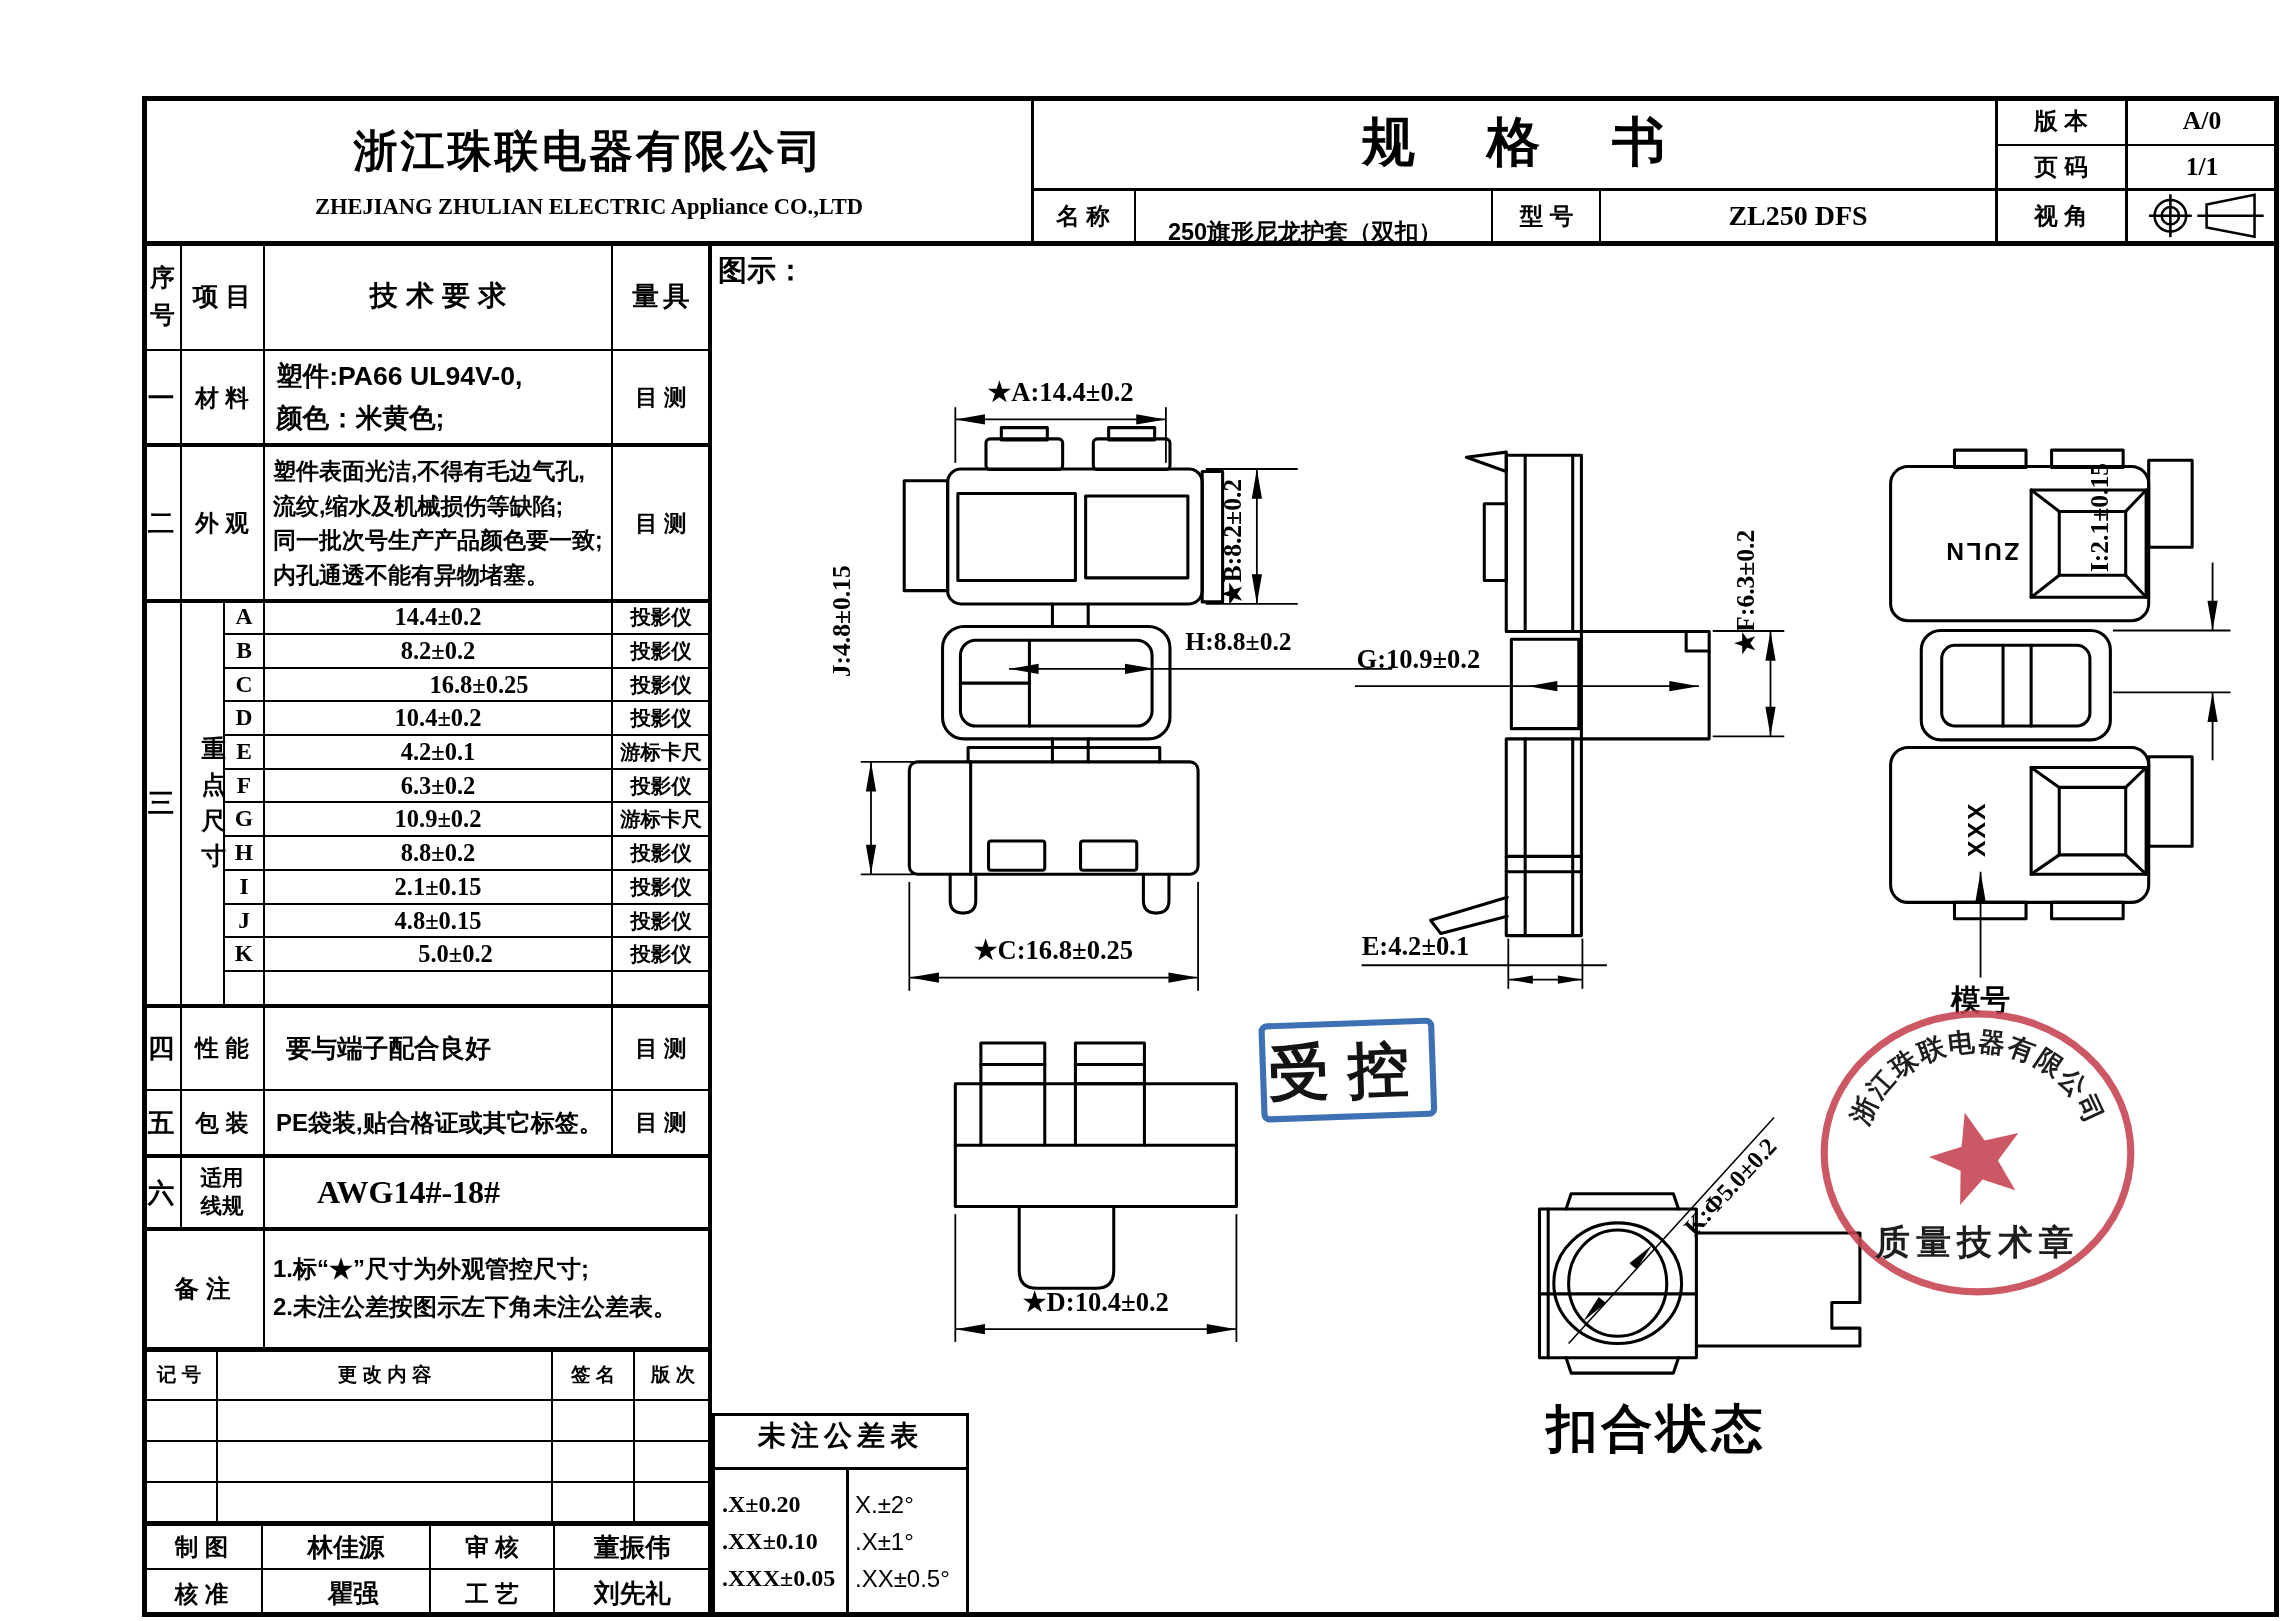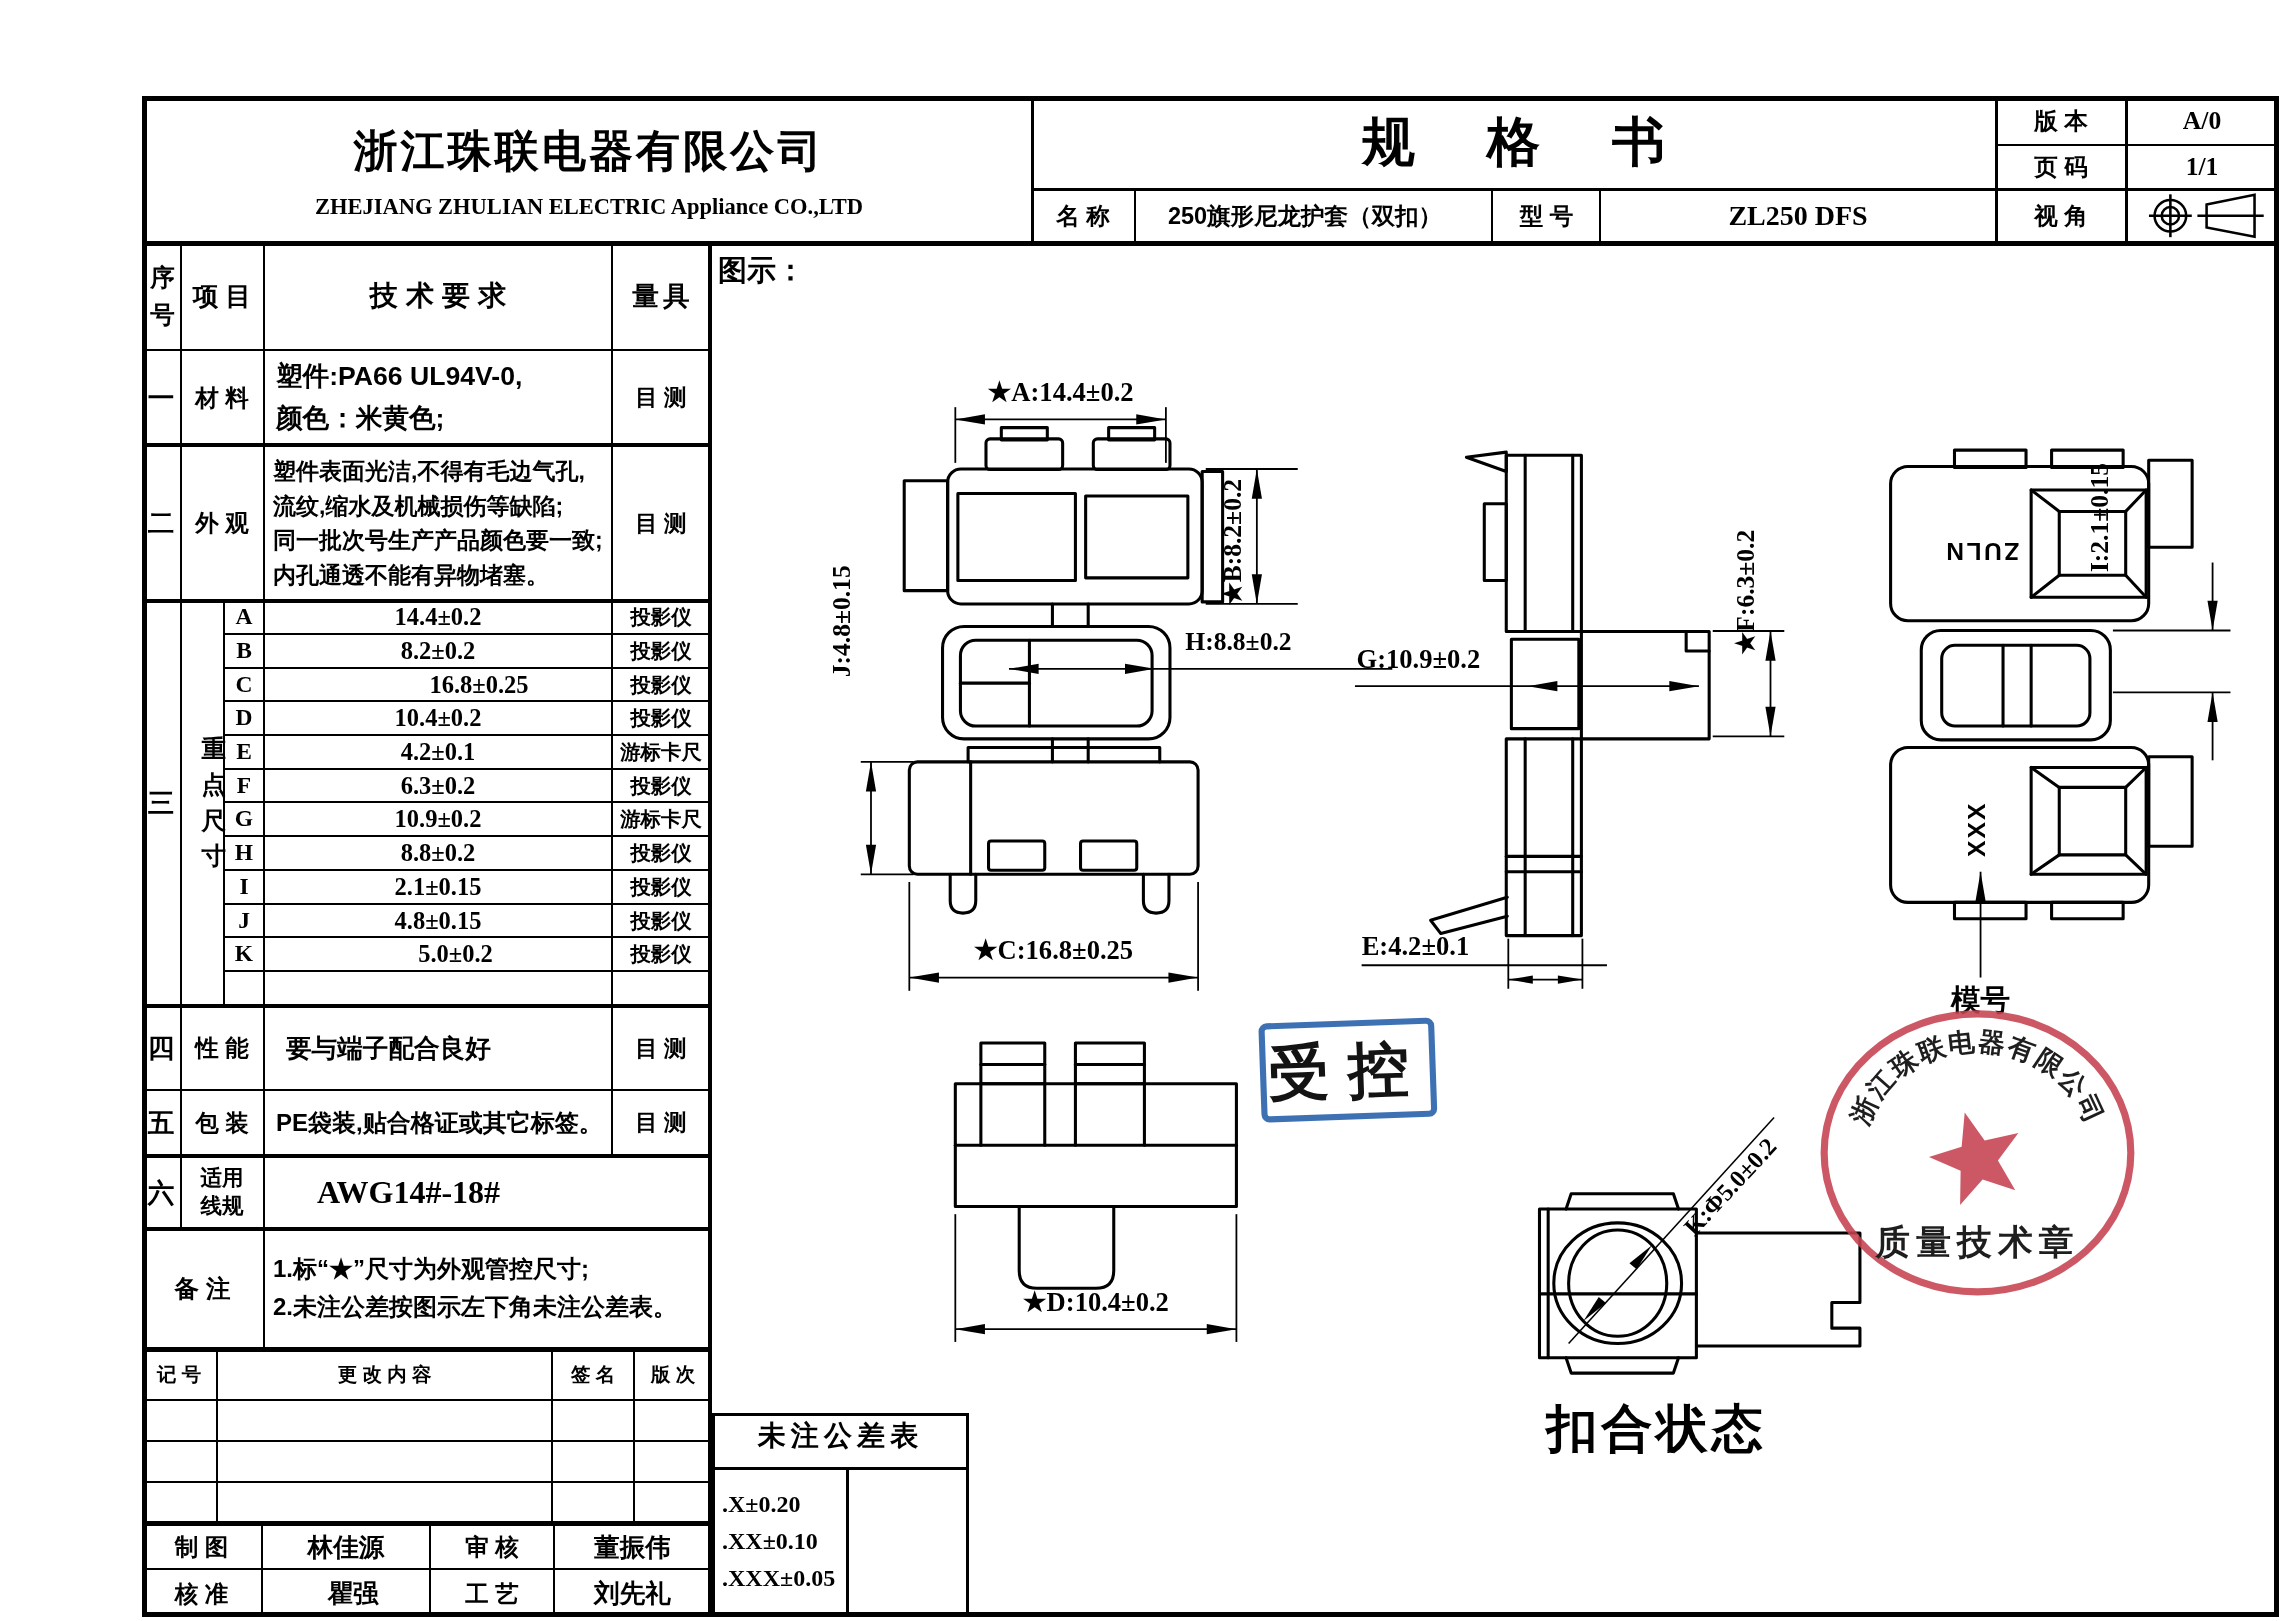--- a/index.html
+++ b/index.html
@@ -31,21 +31,21 @@
   </div>
 
   <div class="cell b" style="left:1032px;top:96px;width:963px;height:93px;font-size:53px;letter-spacing:72px;text-indent:72px;">规格书</div>
 
   <div class="cell b" style="left:1996px;top:96px;width:130px;height:49px;font-size:23.5px;">版 本</div>
   <div class="cell b serif" style="left:2126px;top:96px;width:152px;height:49px;font-size:25.6px;">A/0</div>
   <div class="cell b" style="left:1996px;top:145px;width:130px;height:44px;font-size:23.5px;">页 码</div>
   <div class="cell b serif" style="left:2126px;top:145px;width:152px;height:44px;font-size:25.6px;">1/1</div>
 
   <div class="cell b" style="left:1032px;top:189px;width:102px;height:54px;font-size:23.5px;">名 称</div>
-  <div class="cell b" style="left:1135px;top:189px;width:340px;height:54px;font-size:23.5px;">250旗形尼龙护套（双扣）</div>
+  <div class="cell b" style="left:1135px;top:205px;width:340px;height:54px;font-size:23.5px;">250旗形尼龙护套（双扣）</div>
   <div class="cell b" style="left:1493px;top:189px;width:107px;height:54px;font-size:23.5px;">型 号</div>
   <div class="cell b serif" style="left:1600px;top:189px;width:396px;height:54px;font-size:28px;">ZL250 DFS</div>
   <div class="cell b" style="left:1996px;top:189px;width:130px;height:54px;font-size:23.5px;">视 角</div>
 
   <svg class="abs" style="left:2126px;top:189px;" width="152" height="54" viewBox="4160 370 298 105">
     <circle cx="4247" cy="422" r="31" class="thin" style="stroke-width:5"></circle>
     <circle cx="4247" cy="422" r="17" class="thin" style="stroke-width:5"></circle>
     <line x1="4205" y1="422" x2="4289" y2="422" class="thin" style="stroke-width:5"></line>
     <line x1="4247" y1="380" x2="4247" y2="464" class="thin" style="stroke-width:5"></line>
     <polygon points="4318,400 4412,381 4412,463 4318,445" class="thin" style="stroke-width:5"></polygon>
@@ -199,20 +199,23 @@
   <div class="cell b" style="left:270px;top:1570px;width:166px;height:47px;font-size:25.6px;">瞿强</div>
   <div class="cell b" style="left:431px;top:1570px;width:122px;height:47px;font-size:23.5px;">工 艺</div>
   <div class="cell b" style="left:555px;top:1570px;width:155px;height:47px;font-size:25.6px;">刘先礼</div>
 
   <div class="abs" style="left:712px;top:1413px;width:257px;height:202px;border:3.1px solid #000;box-sizing:border-box;"></div>
   <div class="cell b" style="left:712px;top:1413px;width:257px;height:46px;font-size:28px;letter-spacing:5.1px;">未注公差表</div>
   <div class="hl" style="left:712px;top:1467px;width:257px;height:2.6px;"></div>
   <div class="vl" style="left:846px;top:1467px;width:2.6px;height:148px;"></div>
   <div class="cellL b serif" style="left:722px;top:1475px;width:123px;height:133px;font-size:24px;line-height:1.55;">
       <div>.X±0.20<br>.XX±0.10<br>.XXX±0.05</div>
+    </div>
+  <div class="cellL" style="left:855px;top:1475px;width:112px;height:133px;font-size:24px;line-height:1.55;">
+      <div>X.±2°<br>.X±1°<br>.XX±0.5°</div>
     </div>
 
   <div class="cellL b" style="left:718px;top:253px;width:153px;height:36px;font-size:29px;">图示：</div>
 
   <svg class="abs" style="left:710px;top:243px;" width="1568" height="1374" viewBox="1390 475 3068 2688">
 
     <g>
       <rect x="1960" y="836" width="90" height="24" class="outline"></rect>
       <rect x="2170" y="836" width="90" height="24" class="outline"></rect>
       <rect x="1930" y="858" width="150" height="60" rx="8" class="outline"></rect>

